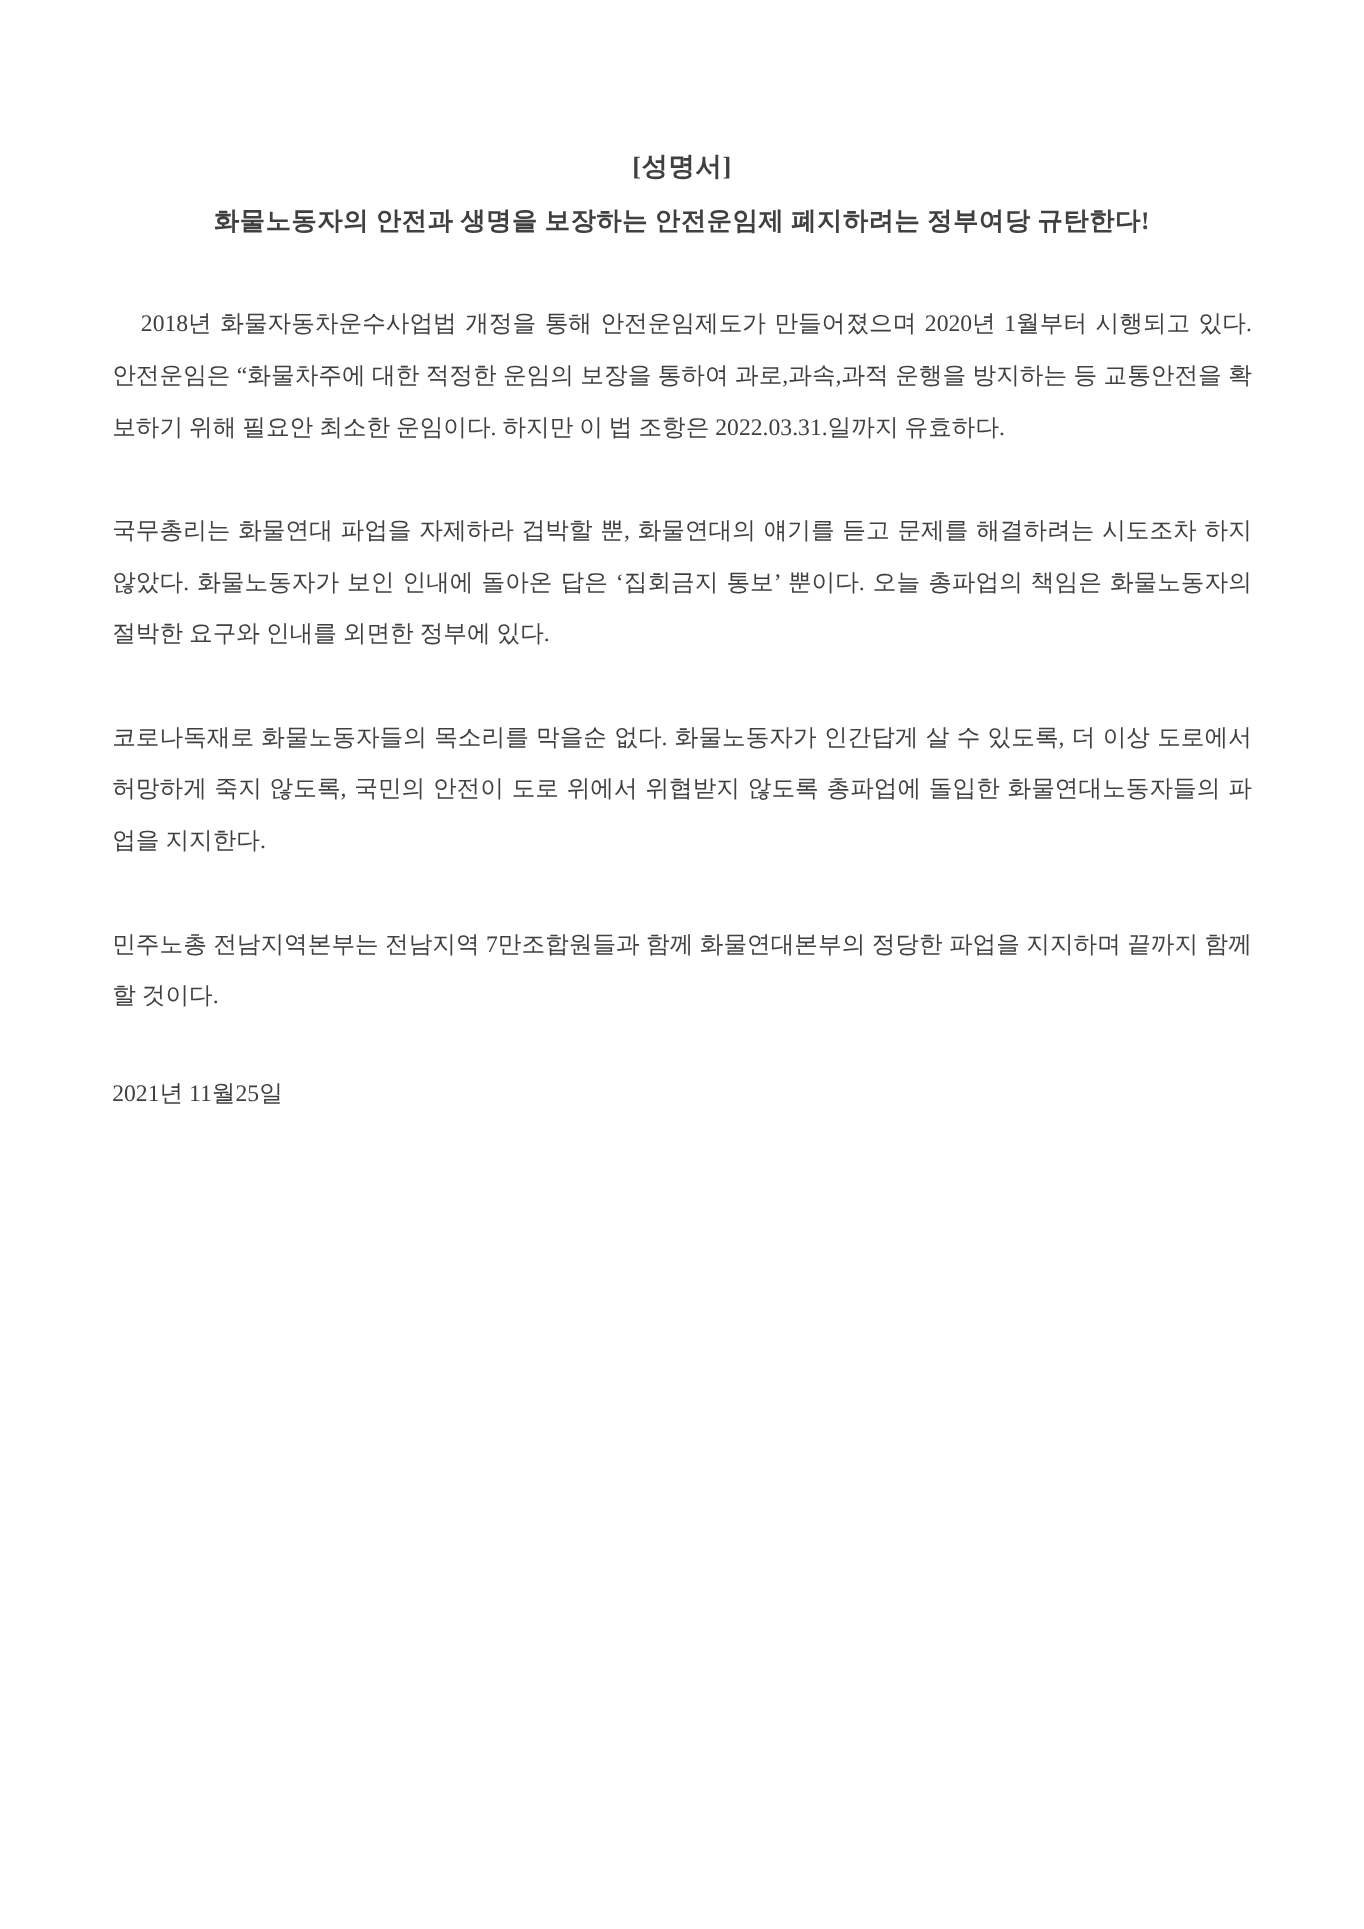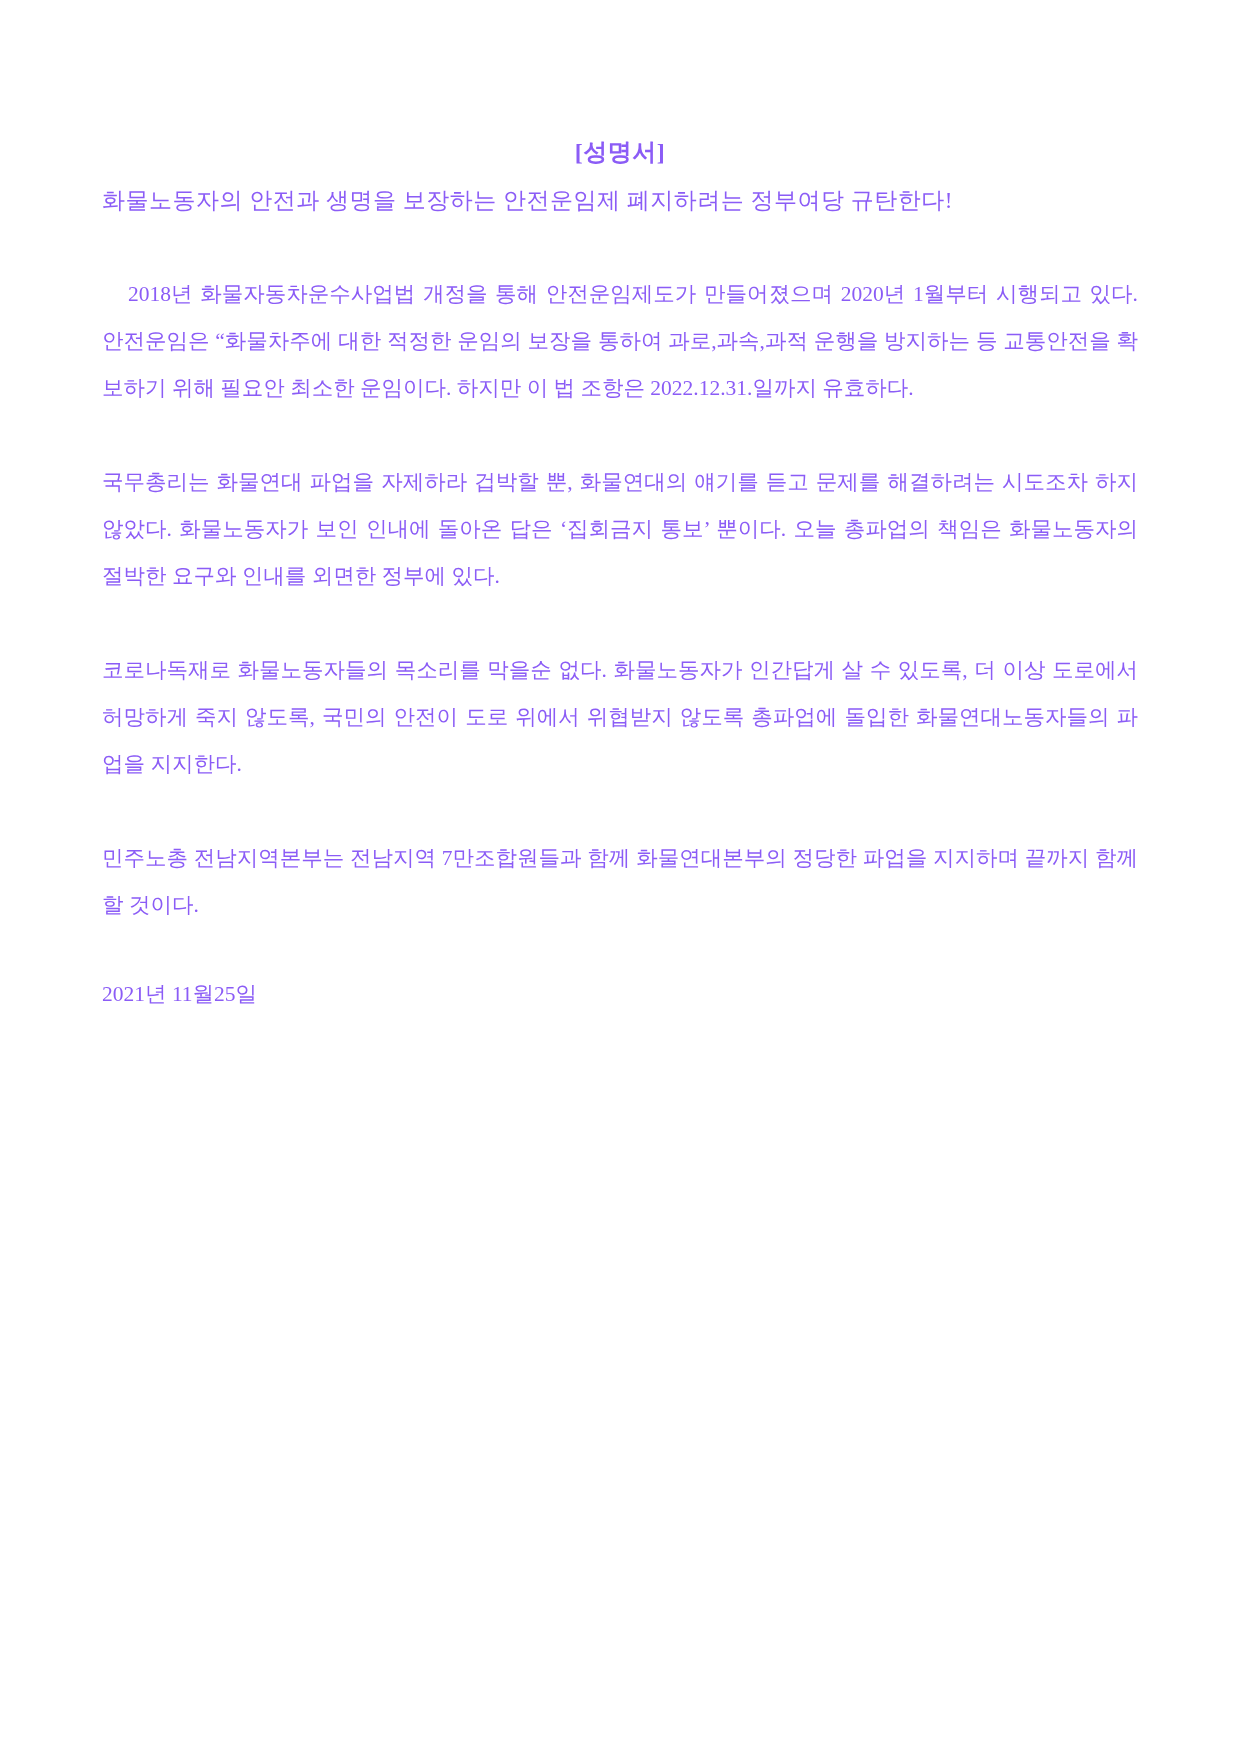--- a/index.html
+++ b/index.html
@@ -3,34 +3,35 @@
 <meta charset="utf-8">
 <style>
   * { margin: 0; padding: 0; box-sizing: border-box; }
   html, body { background: #ffffff; }
   .page {
     position: relative;
     width: 1240px;
     height: 1270px;
     margin: 0 auto;
     background: #ffffff;
-    color: #8b5cf6;
+    color: #404040;
     font-family: "Liberation Serif", "DejaVu Serif", serif;
     padding: 128px 102px 0 102px;
     overflow: hidden;
   }
   .title {
     text-align: center;
     font-weight: bold;
     font-size: 24px;
     line-height: 48px;
     letter-spacing: 0.5px;
   }
   .subtitle {
-    font-weight: normal;
+    text-align: center;
+    font-weight: bold;
     font-size: 23px;
     line-height: 49px;
     margin-bottom: 46px;
     letter-spacing: 0.5px;
   }
   .body-paragraphs p {
     font-size: 21.5px;
     line-height: 47px;
     text-align: justify;
     word-break: break-all;
@@ -55,20 +56,20 @@
   }
 </style>
 </head>
 <body>
 
 <div class="page">
   <div class="title">[성명서]</div>
   <div class="subtitle">화물노동자의 안전과 생명을 보장하는 안전운임제 폐지하려는 정부여당 규탄한다!</div>
 
   <div class="body-paragraphs">
-      <p class="first">2018년 화물자동차운수사업법 개정을 통해 안전운임제도가 만들어졌으며 2020년 1월부터 시행되고 있다. 안전운임은 “화물차주에 대한 적정한 운임의 보장을 통하여 과로,과속,과적 운행을 방지하는 등 교통안전을 확보하기 위해 필요안 최소한 운임이다. 하지만 이 법 조항은 2022.12.31.일까지 유효하다.</p>
+      <p class="first">2018년 화물자동차운수사업법 개정을 통해 안전운임제도가 만들어졌으며 2020년 1월부터 시행되고 있다. 안전운임은 “화물차주에 대한 적정한 운임의 보장을 통하여 과로,과속,과적 운행을 방지하는 등 교통안전을 확보하기 위해 필요안 최소한 운임이다. 하지만 이 법 조항은 2022.03.31.일까지 유효하다.</p>
       <p>국무총리는 화물연대 파업을 자제하라 겁박할 뿐, 화물연대의 얘기를 듣고 문제를 해결하려는 시도조차 하지 않았다. 화물노동자가 보인 인내에 돌아온 답은 ‘집회금지 통보’ 뿐이다. 오늘 총파업의 책임은 화물노동자의 절박한 요구와 인내를 외면한 정부에 있다.</p>
       <p>코로나독재로 화물노동자들의 목소리를 막을순 없다. 화물노동자가 인간답게 살 수 있도록, 더 이상 도로에서 허망하게 죽지 않도록, 국민의 안전이 도로 위에서 위협받지 않도록 총파업에 돌입한 화물연대노동자들의 파업을 지지한다.</p>
       <p>민주노총 전남지역본부는 전남지역 7만조합원들과 함께 화물연대본부의 정당한 파업을 지지하며 끝까지 함께할 것이다.</p>
     </div>
 
   <div class="doc-date">2021년 11월25일</div>
 </div>
 
 </body></html>

